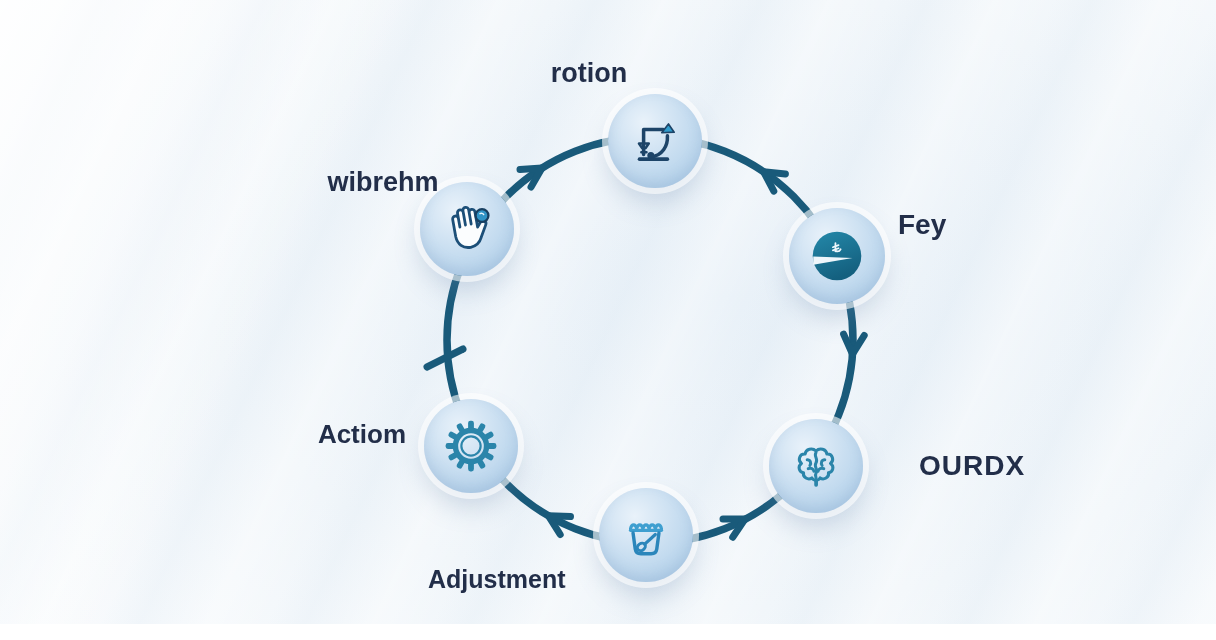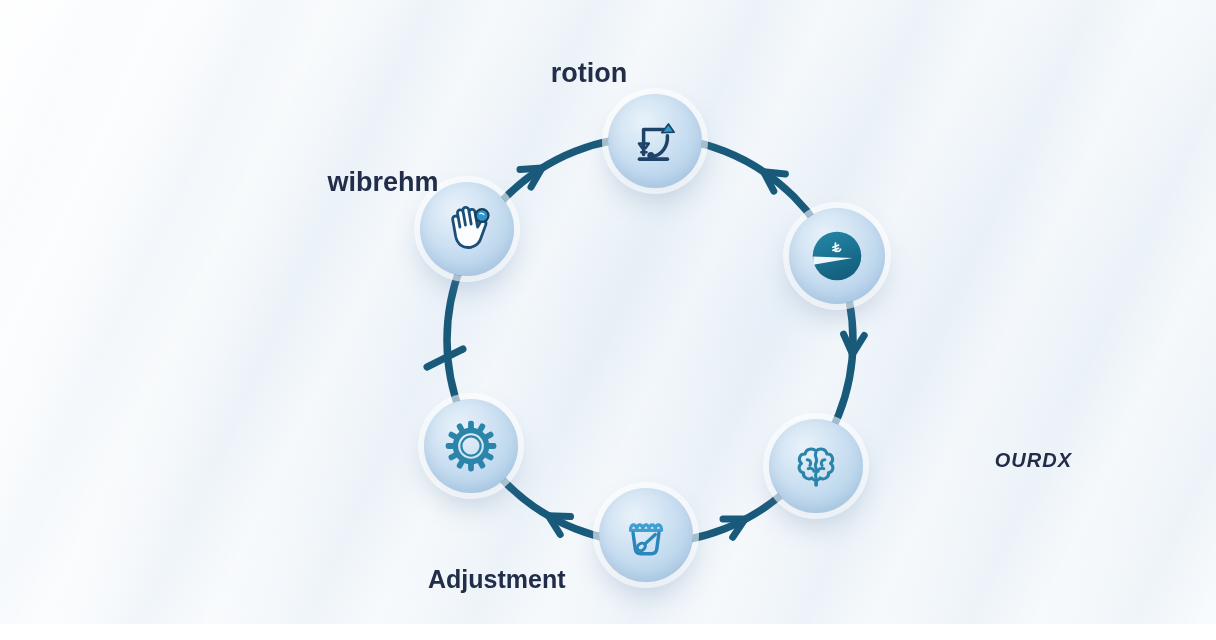--- a/index.html
+++ b/index.html
@@ -41,21 +41,21 @@
   .label {
     position: absolute;
     color: #222e49;
     font-weight: bold;
     line-height: 1.18;
   }
   .label span { display: block; }
   #label-rotion      { left: 489px; top: 58px;  width: 200px; text-align: center; font-size: 27px; }
   #label-action      { left: 283px; top: 167px; width: 200px; text-align: center; font-size: 27px; }
   #label-fey         { left: 898px; top: 208px; width: 220px; text-align: left;   font-size: 28px; }
-  #label-ourdx       { left: 872px; top: 449px; width: 200px; text-align: right;   font-size: 20px; letter-spacing: 1px; font-style: italic; }
+  #label-ourdx       { left: 872px; top: 449px; width: 200px; text-align: center;   font-size: 28px; letter-spacing: 1px; }
   #label-measurement { left: 126px; top: 419px; width: 280px; text-align: right;  font-size: 26px; }
   #label-adjustment  { left: 428px; top: 565px; width: 220px; text-align: left; font-size: 25px; }
 </style>
 </head>
 <body>
 
 <div id="canvas">
 
   <svg id="ring-svg" width="1216" height="640" viewBox="0 0 1216 640">
     <circle cx="650" cy="340" r="203" fill="none" stroke="#195a7a" stroke-width="7.5"></circle>
@@ -98,20 +98,21 @@
         <path d="M7 30.5 L45 32 L7 38.5 Z" fill="#eef6fb"></path>
         <g stroke="#eef6fb" stroke-width="1.7" fill="none" stroke-linecap="round">
           <path d="M28.5 17.5 v8"></path>
           <path d="M26 21.5 l5.5 -2"></path>
           <path d="M26 24.5 l5.5 -2"></path>
           <path d="M28.5 25 q3.5 1.5 5 -1.5"></path>
         </g>
       </svg>
     </div>
     <div class="label" id="label-fey">
+      <span>Fey</span>
     </div>
   </div>
 
   <div class="node">
     <div class="badge" style="left:769px; top:419px;">
       <svg width="58" height="58" viewBox="0 0 56 56">
         <g fill="none" stroke="#2b85aa" stroke-width="2.9" stroke-linecap="round" stroke-linejoin="round">
           <path d="M28 13.5 c-3.5 -3.5 -10 -2 -10.5 3 c-5.5 -0.5 -7.5 6 -3.5 9 c-4 2.5 -2.5 8.5 2 9 c-1 4.5 4.5 7.5 8 5 c1.5 3 6.5 3 8 0 c3.5 2.5 9 -0.5 8 -5 c4.5 -0.5 6 -6.5 2 -9 c4 -3 2 -9.5 -3.5 -9 c-0.5 -5 -7 -6.5 -10.5 -3 z"></path>
           <path d="M28 15 c-2.5 3.5 2.5 6 0 10 c-2.5 4 2.5 6 0 10 c-1.2 2 0.4 3.6 0 5.5"></path>
           <path d="M19.5 22 c3 0 4.2 3 2.6 5.5"></path>
@@ -157,20 +158,21 @@
           <rect x="25.2" y="3.5" width="5.6" height="9" rx="2.2" transform="rotate(240 28 28)"></rect>
           <rect x="25.2" y="3.5" width="5.6" height="9" rx="2.2" transform="rotate(270 28 28)"></rect>
           <rect x="25.2" y="3.5" width="5.6" height="9" rx="2.2" transform="rotate(300 28 28)"></rect>
           <rect x="25.2" y="3.5" width="5.6" height="9" rx="2.2" transform="rotate(330 28 28)"></rect>
         </g>
         <circle cx="28" cy="28" r="15" fill="none" stroke="#2b85aa" stroke-width="5.2"></circle>
         <circle cx="28" cy="28" r="9.3" fill="none" stroke="#2b85aa" stroke-width="2.1"></circle>
       </svg>
     </div>
     <div class="label" id="label-measurement">
+      <span>Actiom</span>
     </div>
   </div>
 
   <div class="node">
     <div class="badge" style="left:420px; top:182px;">
       <svg width="58" height="58" viewBox="0 0 56 56">
         <g transform="rotate(-10 28 28)">
           <path d="M16 28 V16.5 a2.8 2.8 0 0 1 5.6 0 V25
                    V11.5 a2.8 2.8 0 0 1 5.6 0 V24
                    V10 a2.8 2.8 0 0 1 5.6 0 V24

